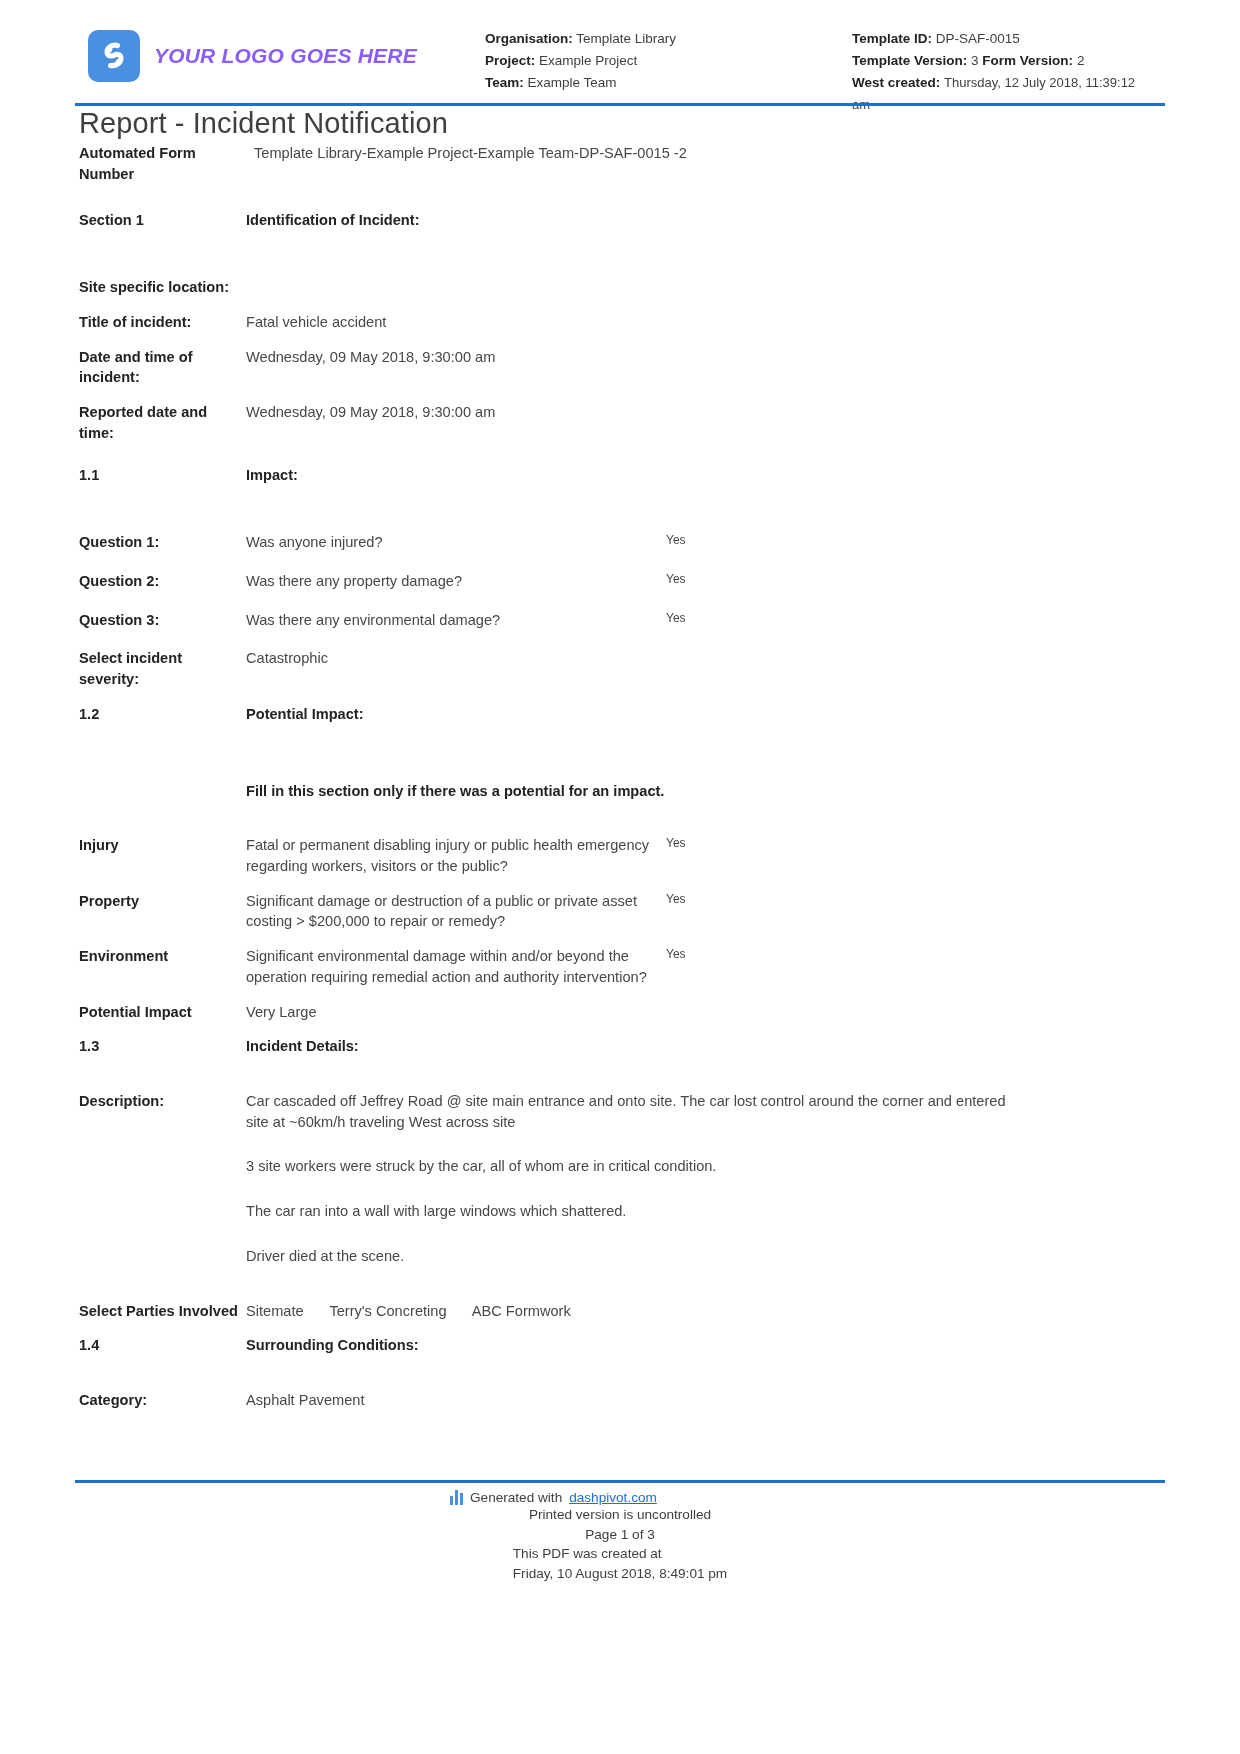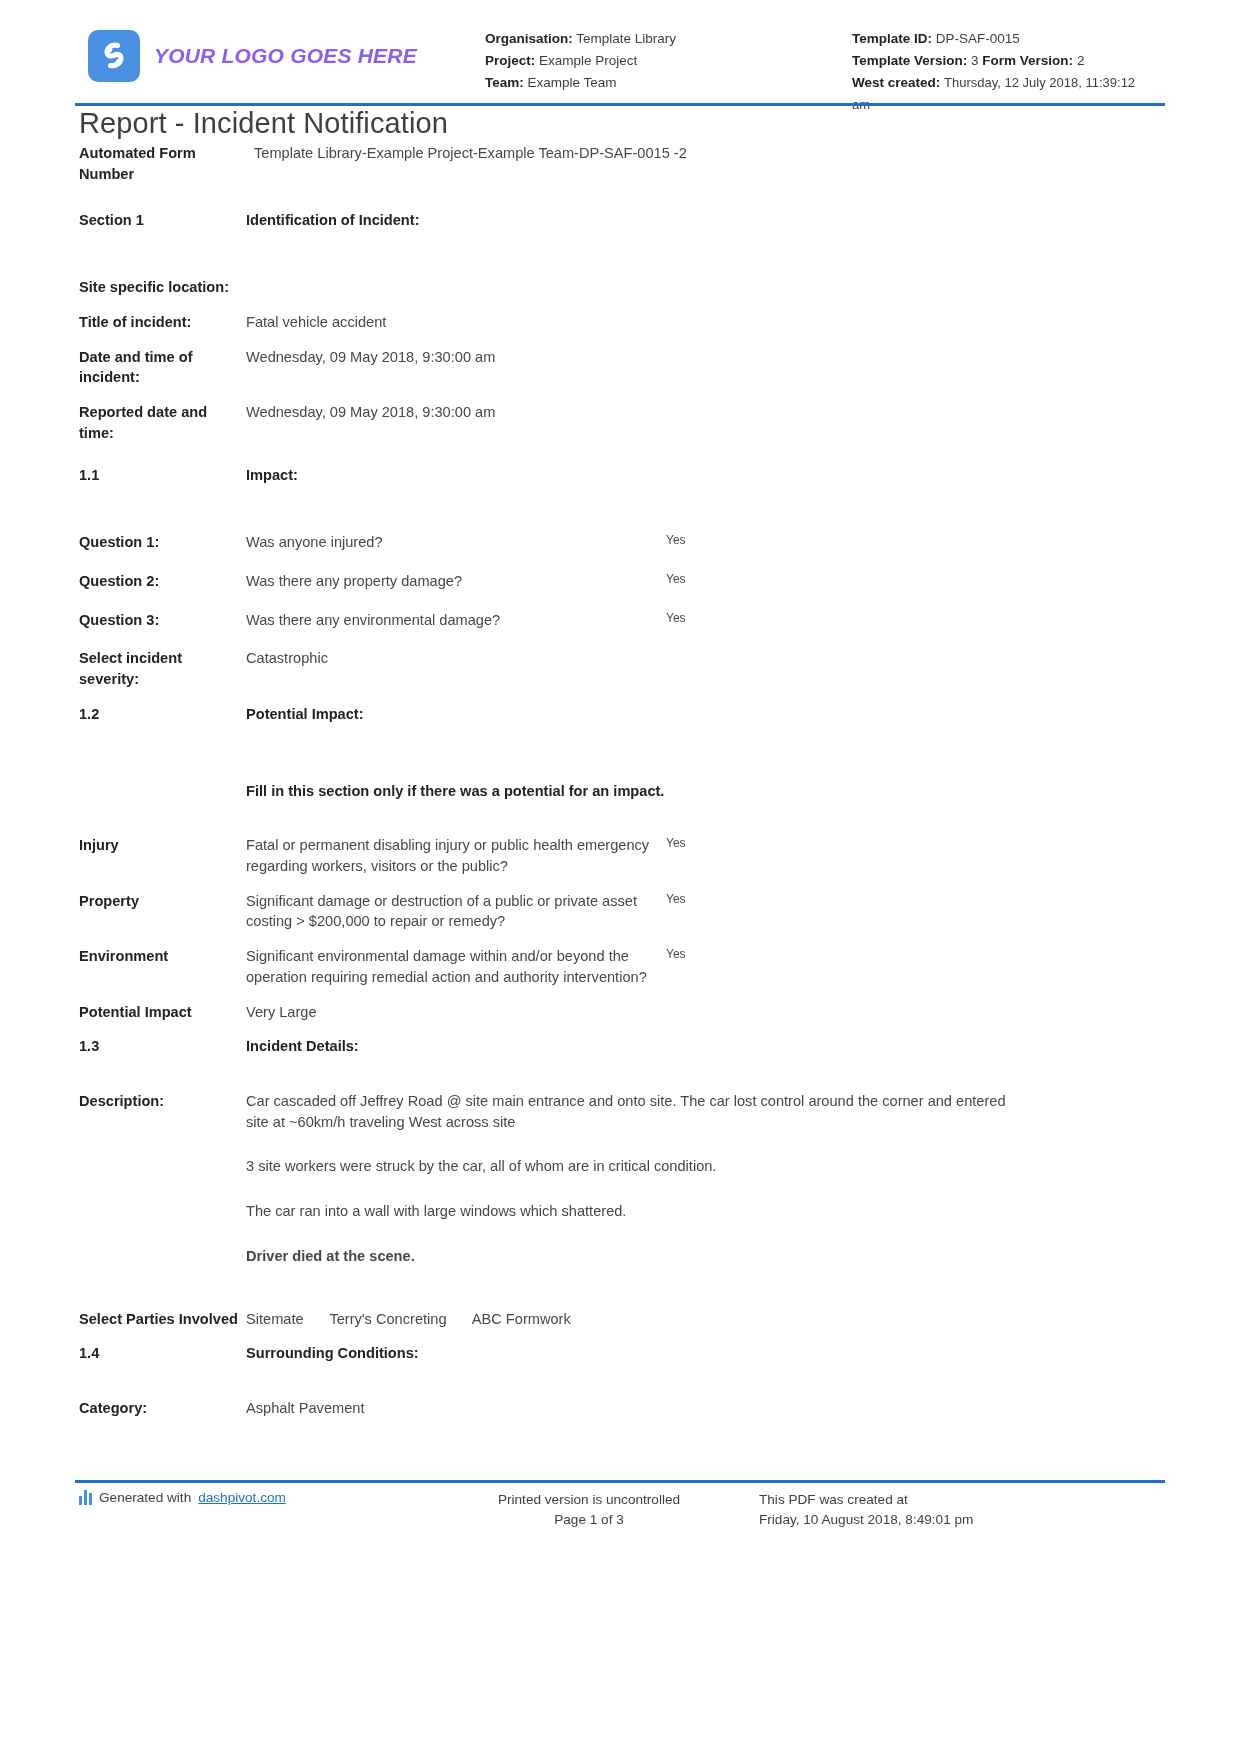--- a/index.html
+++ b/index.html
@@ -130,34 +130,35 @@
   .c-value.wide { max-width: 760px; }
   .sp-14 { height: 14px; }
   .sp-18 { height: 18px; }
   .sp-22 { height: 22px; }
   .sp-26 { height: 26px; }
   .sp-34 { height: 34px; }
   .sp-46 { height: 46px; }
   .sp-56 { height: 56px; }
 
   .para { margin-bottom: 24px; }
-  .para:last-child { margin-bottom: 8px; font-weight: bold; }
+  .para:last-child { margin-bottom: 0; }
 
   .parties span { margin-right: 22px; white-space: nowrap; }
 
   
   .doc-footer {
     position: absolute;
     top: 1490px;
     left: 79px;
     right: 79px;
     display: flex;
-    align-items: flex-start;
+    align-items: center;
     font-size: 13.6px;
     color: #3f3f42;
+    flex-direction: column;
   }
   .f-left { width: 340px; display: flex; align-items: center; gap: 7px; }
   .f-mid { width: 340px; text-align: center; line-height: 1.45; }
   .f-right { flex: 1 1 auto; text-align: left; line-height: 1.45; }
   .f-link { color: #1f6fd0; text-decoration: underline; }
   .bars { display: inline-flex; align-items: flex-end; gap: 2px; height: 15px; }
   .bars i { display: block; width: 3px; background: #4a90e2; }
   .bars i:nth-child(1) { height: 9px; }
   .bars i:nth-child(2) { height: 15px; }
   .bars i:nth-child(3) { height: 12px; }

